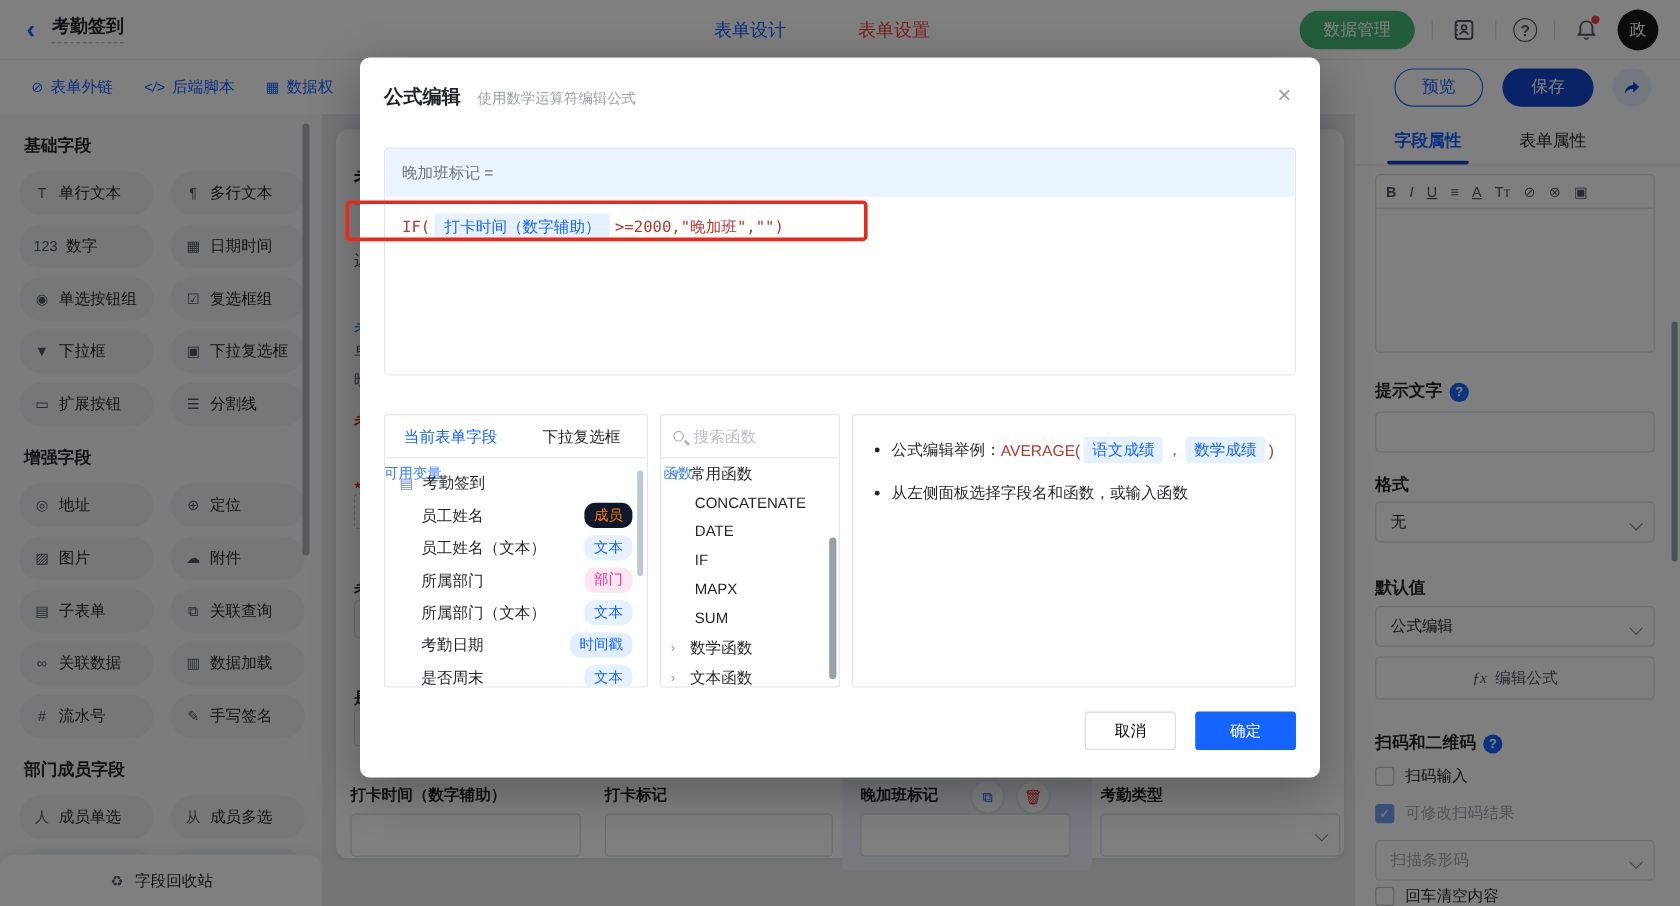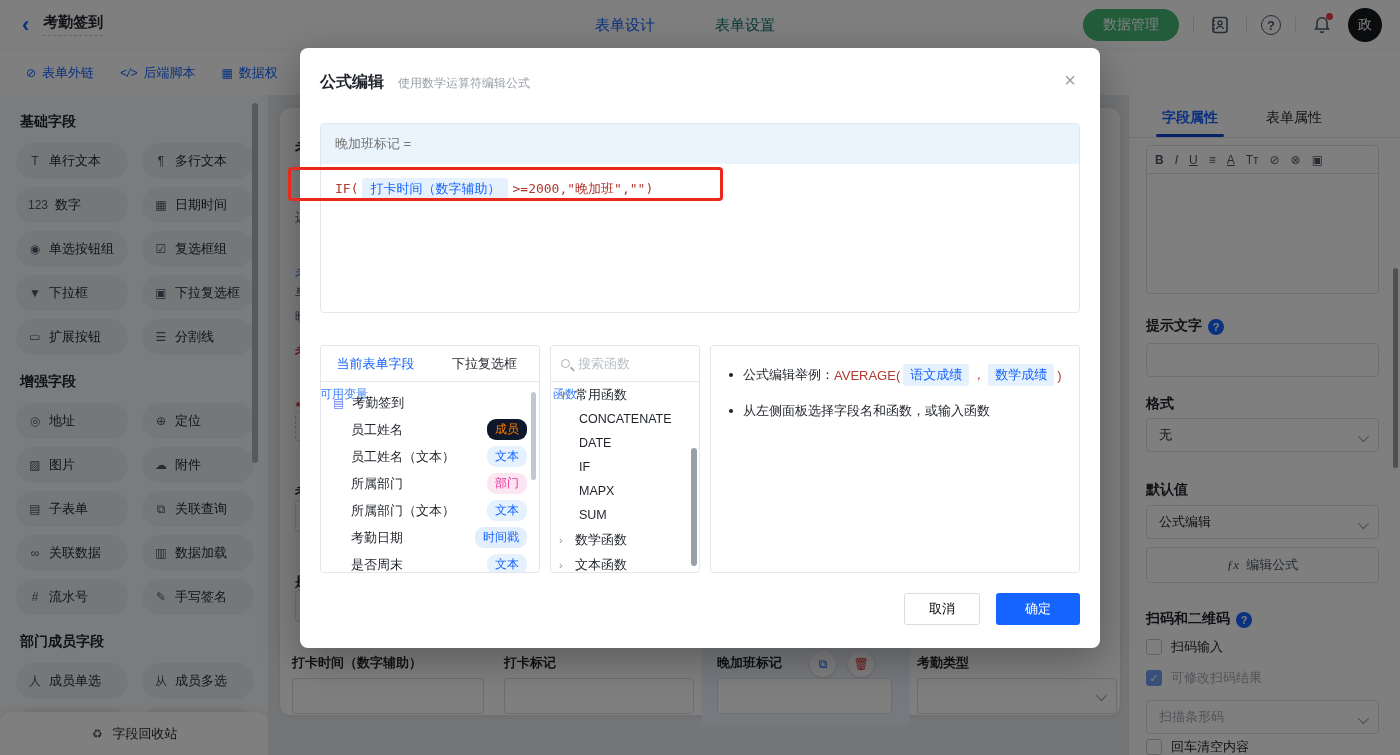--- a/index.html
+++ b/index.html
@@ -5,21 +5,21 @@
   *{margin:0;padding:0;box-sizing:border-box;}
   html,body{width:1400px;height:755px;overflow:hidden;}
   body{font-family:"Liberation Sans","DejaVu Sans",sans-serif;font-size:13px;color:#1f2329;background:#fff;position:relative;}
   .page{position:absolute;inset:0;}
 
   
   .topbar{position:absolute;left:0;top:0;width:1400px;height:50px;background:#fff;display:flex;align-items:center;border-bottom:1px solid #f0f1f2;z-index:10;}
   .back{color:#1664ff;font-size:22px;font-weight:bold;margin-left:22px;cursor:pointer;line-height:1;}
   .ftitle{font-size:15px;font-weight:700;margin-left:14px;padding-bottom:3px;border-bottom:1px dashed #c0c4cc;}
   .toptabs{position:absolute;left:595px;top:0;height:50px;display:flex;align-items:center;gap:60px;}
-  .toptab{font-size:15px;color:#0f766e;cursor:pointer;}
+  .toptab{font-size:15px;color:#ef4444;cursor:pointer;}
   .toptab.active{color:#1664ff;}
   .topright{position:absolute;right:18px;top:0;height:50px;display:flex;align-items:center;gap:14px;}
   .greenpill{background:#44b876;color:#fff;border:none;border-radius:16px;height:32px;padding:0 20px;font-size:14px;cursor:pointer;}
   .vdiv{width:1px;height:16px;background:#dcdfe5;}
   .tbicon{width:24px;height:24px;display:flex;align-items:center;justify-content:center;color:#4e5969;position:relative;cursor:pointer;}
   .helpc{border:1.6px solid #4e5969;border-radius:50%;width:20px;height:20px;font-size:13px;font-weight:700;}
   .bell .dot{position:absolute;right:1px;top:0;width:7px;height:7px;background:#f53f3f;border-radius:50%;}
   .avatar{width:34px;height:34px;border-radius:50%;background:#15181d;color:#fff;display:flex;align-items:center;justify-content:center;font-size:14px;cursor:pointer;}
 
   
@@ -178,20 +178,29 @@
       <span>表单外链</span>
     </span>
     <span class="t2link">
       <i class="t2glyph">&lt;/&gt;</i>
       <span>后端脚本</span>
     </span>
     <span class="t2link">
       <i class="t2glyph">▦</i>
       <span>数据权</span>
     </span>
+    <div class="t2right">
+      <button class="btn-preview">预览</button>
+      <button class="btn-save">保存</button>
+      <span class="sharecircle">
+        <svg width="16" height="16" viewBox="0 0 16 16">
+            <path d="M9 3l5 4.5L9 12V9.2C5.5 9.2 3.4 10.6 2 13c.4-4 2.8-6.8 7-7.1V3z" fill="#1347cc"></path>
+          </svg>
+      </span>
+    </div>
   </div>
 
   <aside class="sidebar">
     <div class="sb-h">基础字段</div>
     <div class="pillgrid">
       <div class="pill">
           <i class="pg">T</i>
           <span>单行文本</span>
         </div>
       <div class="pill">

